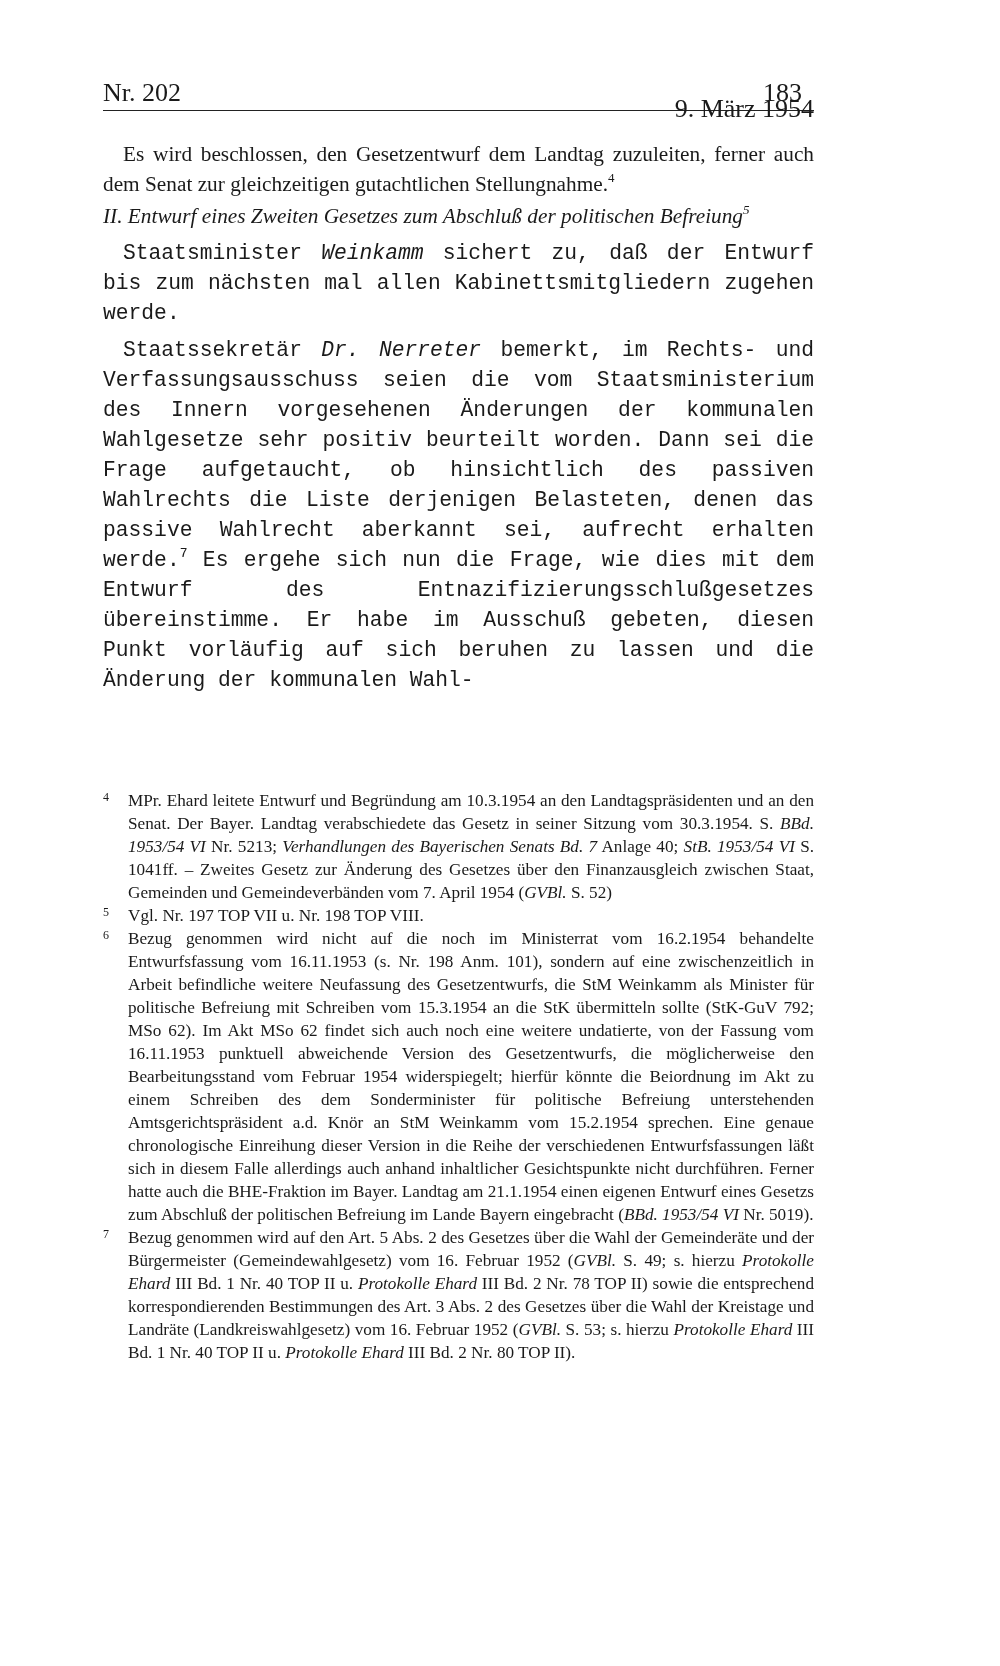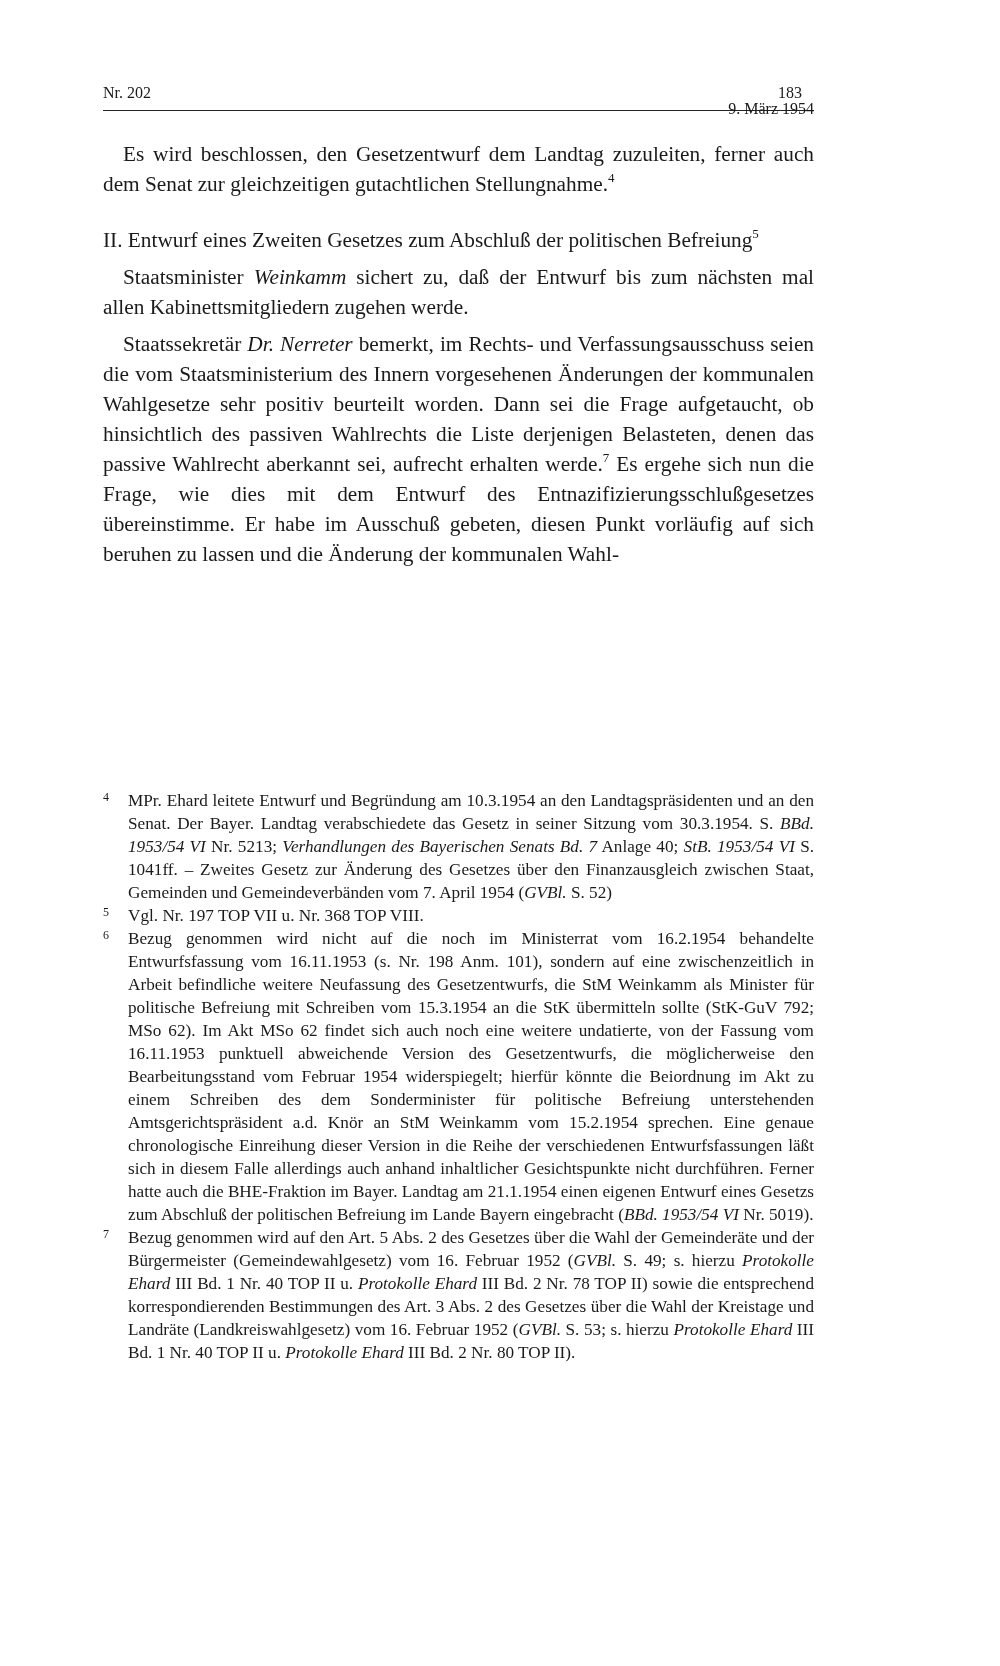--- a/index.html
+++ b/index.html
@@ -1,28 +1,28 @@
 <!DOCTYPE html>
 <html><head>
   <meta charset="utf-8">
   <style>
     html, body { margin: 0; padding: 0; background: #ffffff; }
     body { width: 1000px; height: 1666px; position: relative; overflow: hidden; color: #1a1a1a; font-family: "Liberation Serif", "DejaVu Serif", serif; }
     .page { position: absolute; left: 103px; top: 78px; width: 711px; }
-    .running-head { position: relative; height: 30px; font-size: 16px; line-height: 30px; }
+    .running-head { position: relative; height: 30px; font-size: 26px; line-height: 30px; }
     .rh-left { position: absolute; left: 0; top: 0; }
     .rh-center { position: absolute; left: 0; right: 0; top: 16px; text-align: right; }
     .rh-right { position: absolute; right: 12px; top: 0; }
     .rh-rule { border: 0; border-top: 1.3px solid #222; margin: 2px 0 0 0; }
     .main { margin-top: 28px; font-size: 21.3px; line-height: 30px; text-align: justify; hyphens: manual; }
     .main p { margin: 0; text-indent: 20px; }
     .main p.noindent { text-indent: 0; }
-    .main .section-title { margin-top: 26px; text-indent: 0; }
+    .main .section-title { font-style: italic; margin-top: 2px; text-indent: 0; }
     .main .first { margin-top: 6px; }
-    .main p.gap { margin-top: 7px; }
+    .main p.gap { margin-top: 7px; font-family: Liberation Mono, monospace; }
     sup { font-size: 13px; line-height: 0; position: relative; top: -1px; vertical-align: super; }
     i { font-style: italic; }
     .footnotes { position: absolute; left: 103px; top: 789px; width: 711px; font-size: 17.2px; line-height: 23px; text-align: justify; }
     .fn { position: relative; padding-left: 25px; margin: 0; }
     .fn-num { position: absolute; left: 0; top: -3px; font-size: 12px; }
   </style>
 </head>
 <body>
 
 <div class="page">
@@ -44,21 +44,21 @@
 
     <p class="gap"><span>Staatssekretär </span><i>Dr. Nerreter</i><span> bemerkt, im Rechts- und Verfassungsausschuss seien die vom Staatsministerium des Innern vorgesehenen Änderungen der kommunalen Wahlgesetze sehr positiv beurteilt worden. Dann sei die Frage aufgetaucht, ob hinsichtlich des passiven Wahlrechts die Liste derjenigen Belasteten, denen das passive Wahlrecht aberkannt sei, aufrecht erhalten werde.</span><sup>7</sup><span> Es ergehe sich nun die Frage, wie dies mit dem Entwurf des Entnazifizierungsschlußgesetzes übereinstimme. Er habe im Ausschuß gebeten, diesen Punkt vorläufig auf sich beruhen zu lassen und die Änderung der kommunalen Wahl-</span></p>
   </div>
 </div>
 
 <div class="footnotes">
   <p class="fn">
     <span class="fn-num">4</span><span>MPr. Ehard leitete Entwurf und Begründung am 10.3.1954 an den Landtagspräsidenten und an den Senat. Der Bayer. Landtag verabschiedete das Gesetz in seiner Sitzung vom 30.3.1954. S. </span><i>BBd. 1953/54 VI</i><span> Nr. 5213; </span><i>Verhandlungen des Bayerischen Senats Bd. 7</i><span> Anlage 40; </span><i>StB. 1953/54 VI</i><span> S. 1041ff. – Zweites Gesetz zur Änderung des Gesetzes über den Finanzausgleich zwischen Staat, Gemeinden und Gemeindeverbänden vom 7. April 1954 (</span><i>GVBl.</i><span> S. 52)</span>
   </p>
   <p class="fn">
-    <span class="fn-num">5</span><span>Vgl. Nr. 197 TOP VII u. Nr. 368 TOP VIII.</span>
+    <span class="fn-num">5</span><span>Vgl. Nr. 197 TOP VII u. Nr. 198 TOP VIII.</span>
   </p>
   <p class="fn">
     <span class="fn-num">6</span><span>Bezug genommen wird nicht auf die noch im Ministerrat vom 16.2.1954 behandelte Entwurfsfassung vom 16.11.1953 (s. Nr. 198 Anm. 101), sondern auf eine zwischenzeitlich in Arbeit befindliche weitere Neufassung des Gesetzentwurfs, die StM Weinkamm als Minister für politische Befreiung mit Schreiben vom 15.3.1954 an die StK übermitteln sollte (StK-GuV 792; MSo 62). Im Akt MSo 62 findet sich auch noch eine weitere undatierte, von der Fassung vom 16.11.1953 punktuell abweichende Version des Gesetzentwurfs, die möglicherweise den Bearbeitungsstand vom Februar 1954 widerspiegelt; hierfür könnte die Beiordnung im Akt zu einem Schreiben des dem Sonderminister für politische Befreiung unterstehenden Amtsgerichtspräsident a.d. Knör an StM Weinkamm vom 15.2.1954 sprechen. Eine genaue chronologische Einreihung dieser Version in die Reihe der verschiedenen Entwurfsfassungen läßt sich in diesem Falle allerdings auch anhand inhaltlicher Gesichtspunkte nicht durchführen. Ferner hatte auch die BHE-Fraktion im Bayer. Landtag am 21.1.1954 einen eigenen Entwurf eines Gesetzs zum Abschluß der politischen Befreiung im Lande Bayern eingebracht (</span><i>BBd. 1953/54 VI</i><span> Nr. 5019).</span>
   </p>
   <p class="fn">
     <span class="fn-num">7</span><span>Bezug genommen wird auf den Art. 5 Abs. 2 des Gesetzes über die Wahl der Gemeinderäte und der Bürgermeister (Gemeindewahlgesetz) vom 16. Februar 1952 (</span><i>GVBl.</i><span> S. 49; s. hierzu </span><i>Protokolle Ehard</i><span> III Bd. 1 Nr. 40 TOP II u. </span><i>Protokolle Ehard</i><span> III Bd. 2 Nr. 78 TOP II) sowie die entsprechend korrespondierenden Bestimmungen des Art. 3 Abs. 2 des Gesetzes über die Wahl der Kreistage und Landräte (Landkreiswahlgesetz) vom 16. Februar 1952 (</span><i>GVBl.</i><span> S. 53; s. hierzu </span><i>Protokolle Ehard</i><span> III Bd. 1 Nr. 40 TOP II u. </span><i>Protokolle Ehard</i><span> III Bd. 2 Nr. 80 TOP II).</span>
   </p>
 </div>
 
 </body></html>

